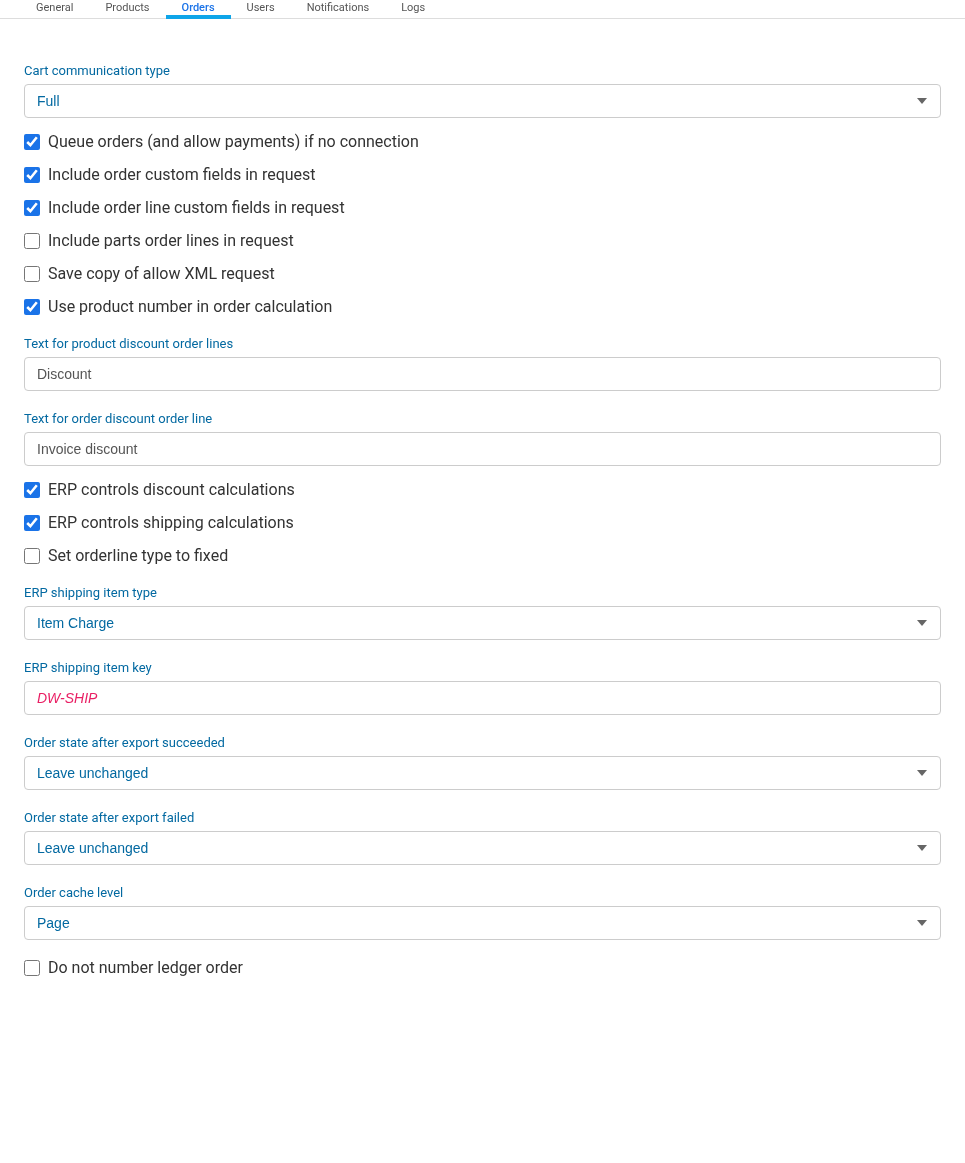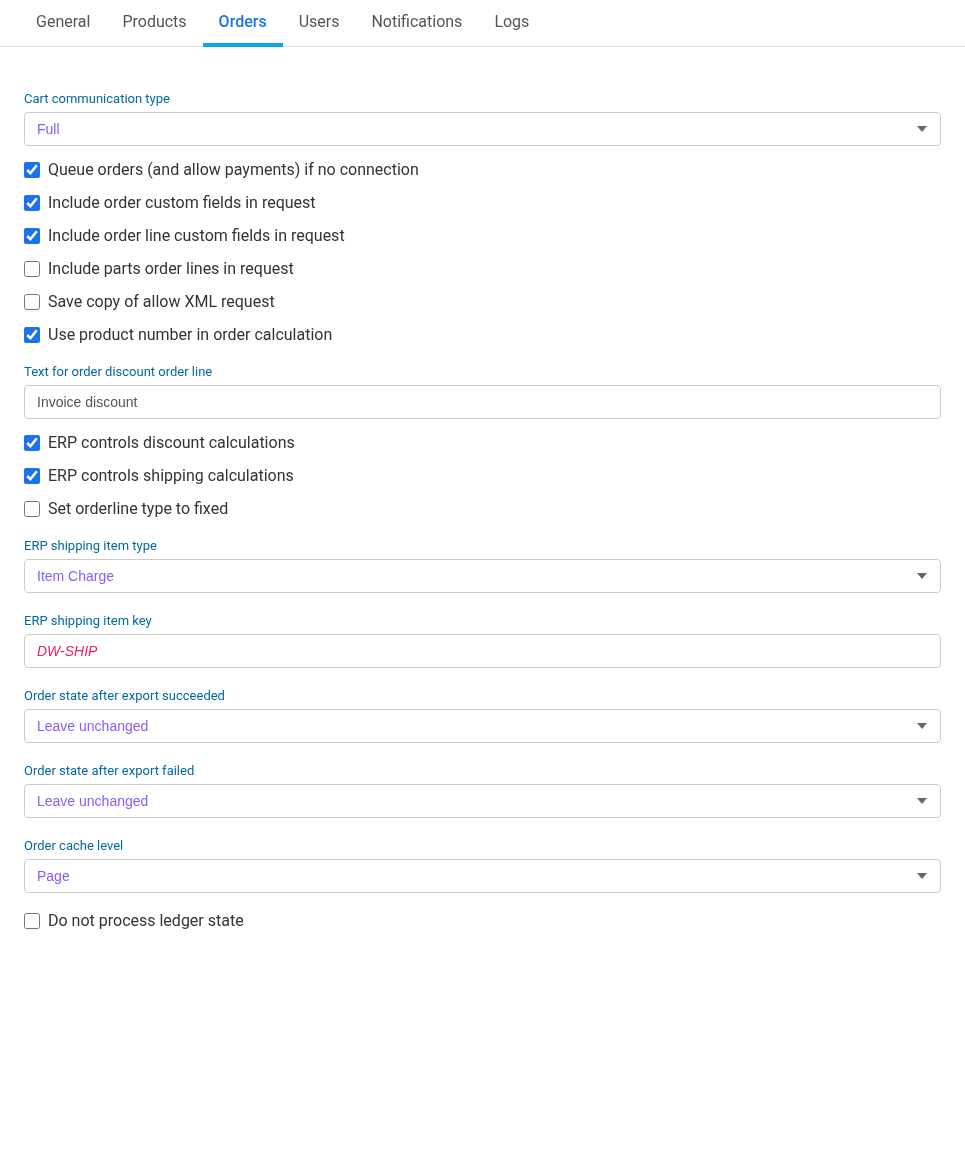--- a/index.html
+++ b/index.html
@@ -16,24 +16,24 @@
       margin: 0 auto;
       padding: 0;
     }
     .tabs {
       display: flex;
       border-bottom: 1px solid #ddd;
       padding: 0 20px;
       background: #fff;
     }
     .tab {
-      padding: 12px 16px;
+      padding: 1px 16px;
       cursor: pointer;
       color: #555;
-      font-size: 16px;
+      font-size: 11px;
       border-bottom: 2px solid transparent;
       margin-bottom: -1px;
       white-space: nowrap;
     }
     .tab.active {
       color: #1a73e8;
       border-bottom: 4px solid #0ea5e9;
       font-weight: 500;
     }
     .content {
@@ -45,21 +45,21 @@
       margin-bottom: 6px;
       margin-top: 20px;
     }
     .section-label:first-child { margin-top: 0; }
     .form-select {
       width: 100%;
       padding: 8px 49px 8px 12px;
       border: 1px solid #ccc;
       border-radius: 4px;
       font-size: 14px;
-      color: #8b5cf6;
+      color: #0369a1;
       background: #fff;
       appearance: none;
       -webkit-appearance: none;
       cursor: pointer;
       outline: none;
     }
     .select-wrapper {
       position: relative;
     }
     .select-wrapper::after {
@@ -155,20 +155,24 @@
     </div>
     <div class="checkbox-row">
       <input type="checkbox" id="cb5" style="">
       <label class="checkbox-label" for="cb5">Save copy of allow XML request</label>
     </div>
     <div class="checkbox-row">
       <input type="checkbox" id="cb6" checked="" style="">
       <label class="checkbox-label" for="cb6">Use product number in order calculation</label>
     </div>
 
+    <div class="field-group">
+      <div class="section-label">Text for product discount order lines</div>
+      <input type="text" class="form-input" value="Discount" style="">
+    </div>
 
     <div class="field-group">
       <div class="section-label">Text for order discount order line</div>
       <input type="text" class="form-input" value="Invoice discount" style="">
     </div>
 
     <div class="checkbox-row">
       <input type="checkbox" id="cb7" checked="" style="">
       <label class="checkbox-label" for="cb7">ERP controls discount calculations</label>
     </div>
@@ -225,17 +229,17 @@
         <select class="form-select">
           <option>Page</option>
           <option>Request</option>
           <option>Session</option>
         </select>
       </div>
     </div>
 
     <div class="checkbox-row" style="margin-top: 18px;">
       <input type="checkbox" id="cb10" style="">
-      <label class="checkbox-label" for="cb10">Do not process ledger state</label>
+      <label class="checkbox-label" for="cb10">Do not number ledger order</label>
     </div>
 
   </div>
 </div>
 
 </body></html>

